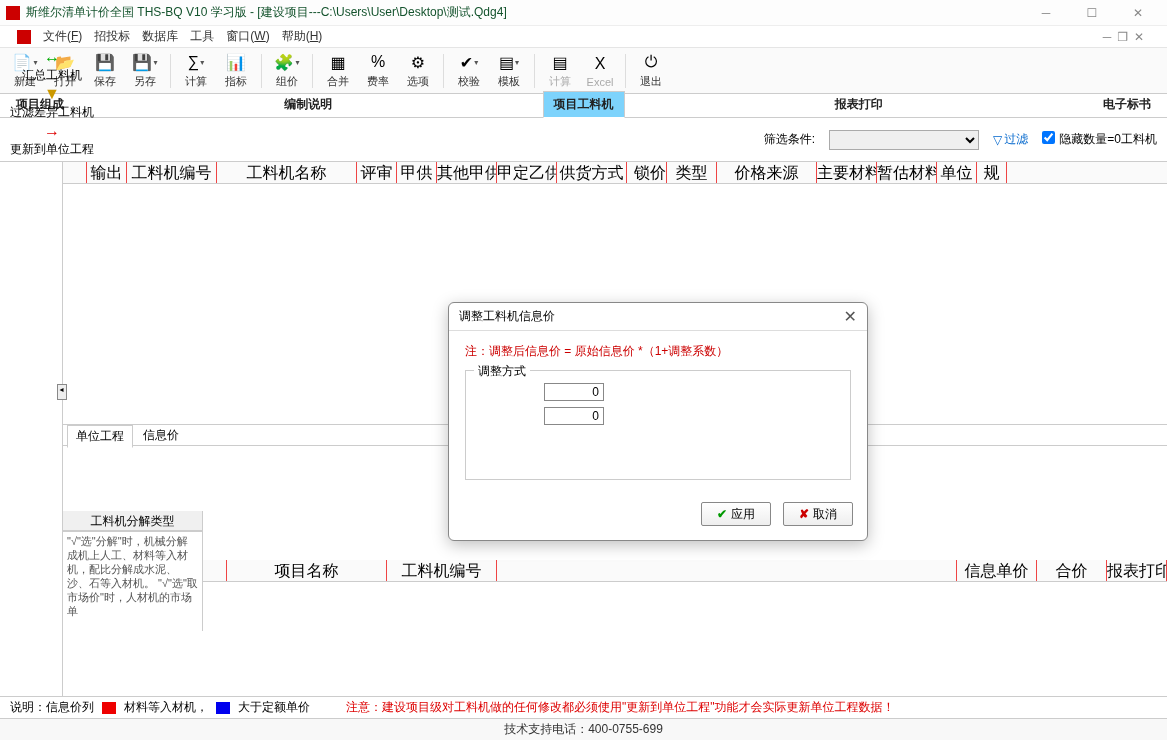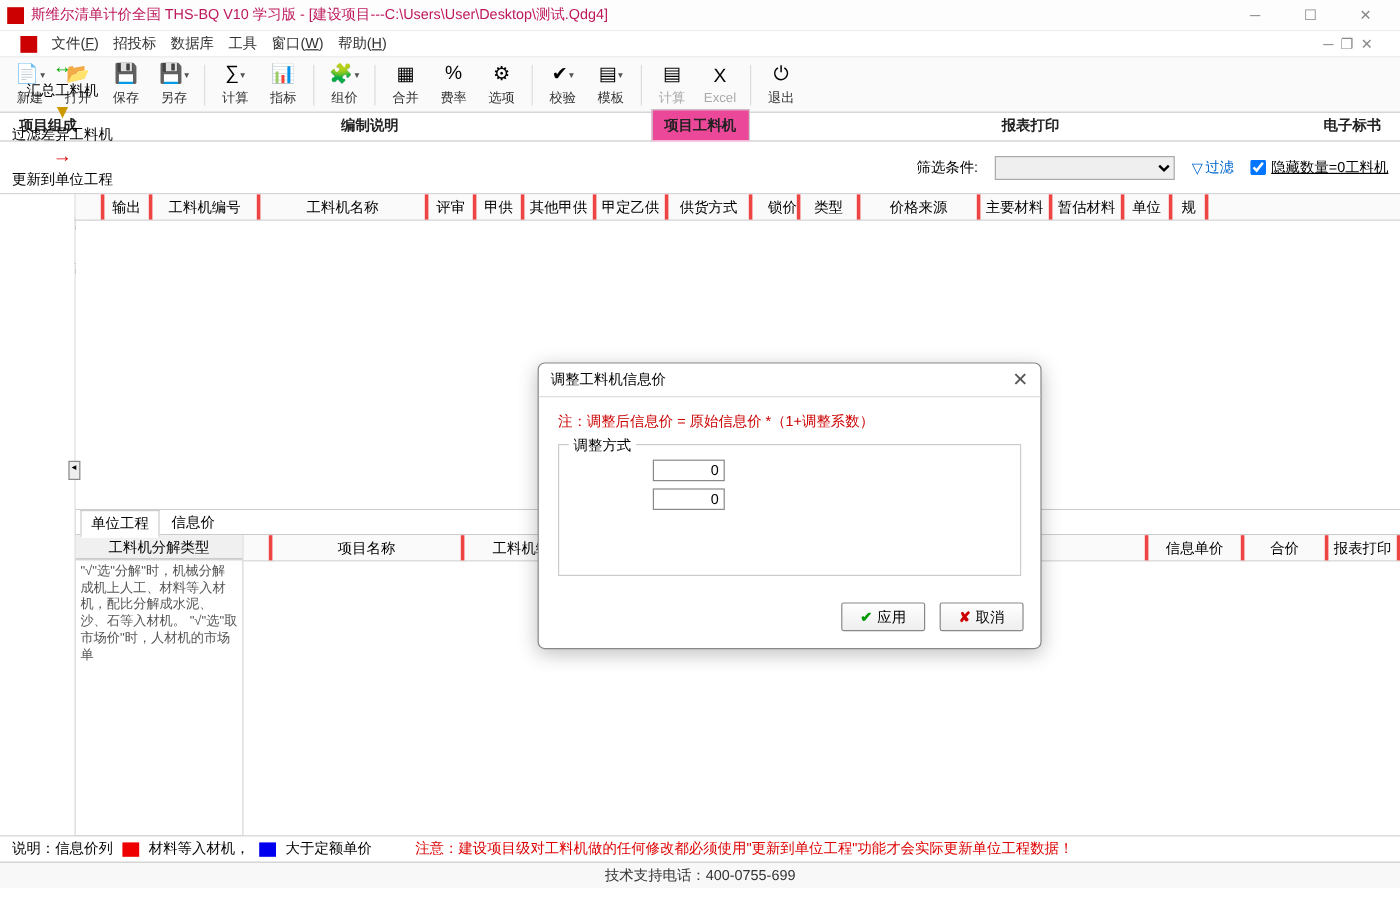--- a/index.html
+++ b/index.html
@@ -1,75 +1,75 @@
 <!DOCTYPE html>
 <html><head>
 <meta charset="utf-8">
 <style>
 * { box-sizing: border-box; margin: 0; padding: 0; font-family: "Microsoft YaHei", sans-serif; font-size: 12px; }
 body { background: #fff; width: 1167px; height: 749px; overflow: hidden; position: relative; }
 
 
 .titlebar { height: 26px; background: #fdfdfd; display: flex; align-items: center; padding: 0 6px; color: #999; border-bottom: 1px solid #eee; }
 .titlebar .app-icon { width: 14px; height: 14px; background: #c00; margin-right: 6px; display: inline-block; }
-.title-text { flex: 1; color: #be185d; }
+.title-text { flex: 1; color: #14532d; }
 .win-btn { width: 46px; height: 26px; display: flex; align-items: center; justify-content: center; color: #888; }
 
 
 .menubar { height: 22px; display: flex; align-items: center; padding: 0 17px; color: #333; border-bottom: 1px solid #e5e5e5; }
 .menubar .app-icon { width: 14px; height: 14px; background: #c00; margin-right: 6px; display: inline-block; }
 .menu-item { padding: 0 6px; }
 .mdi-ctrl { margin-left: auto; display: flex; gap: 6px; color: #888; padding-right: 6px; }
 
 
 .toolbar { height: 46px; display: flex; align-items: center; gap: 2px; padding: 2px 6px; border-bottom: 1px solid #ccc; background: #fafafa; }
 .tb-btn { display: flex; flex-direction: column; align-items: center; justify-content: center; width: 38px; height: 42px; }
 .tb-btn .ico { width: 20px; height: 20px; display: flex; align-items: center; justify-content: center; font-size: 16px; }
 .tb-btn .lbl { font-size: 11px; margin-top: 2px; color: #333; }
 .tb-btn.disabled .lbl { color: #aaa; }
 .tb-sep { width: 1px; height: 34px; background: #ddd; margin: 0 4px; }
 .tb-dd { font-size: 8px; margin-left: 1px; color: #555; }
 
 
 .tabbar { height: 24px; display: flex; align-items: flex-end; padding: 0 6px; border-bottom: 1px solid #ccc; justify-content: space-between; }
 .tab { padding: 4px 10px; font-weight: bold; color: #222; }
-.tab.active { border: 1px solid #ccc; border-bottom: 1px solid #fff; background: #ec4899; position: relative; top: 1px; }
+.tab.active { border: 1px solid #ccc; border-bottom: 1px solid #fff; background: #7dd3fc; position: relative; top: 1px; }
 
 
 .subtoolbar { height: 44px; display: flex; align-items: center; gap: 14px; padding: 2px 10px; border-bottom: 1px solid #ccc; }
 .sub-btn { display: flex; flex-direction: column; align-items: center; }
 .sub-btn .ico { font-size: 16px; height: 20px; display: flex; align-items: center; }
 .sub-btn .lbl { font-size: 12px; }
 .flex-spacer { flex: 1; }
 .filter-combo { width: 150px; height: 20px; border: 1px solid #aaa; }
 .link-filter { color: #06c; display: flex; align-items: center; gap: 2px; }
-.chk-lbl { display: flex; align-items: center; gap: 4px; text-decoration: underline; }
+.chk-lbl { display: flex; align-items: flex-start; gap: 4px; }
 
 
 .workarea { display: flex; height: 534px; }
 .leftpane { width: 140px; border-right: 1px solid #ccc; display: flex; flex-direction: column; }
 .lp-top { flex: 1; background: #fff; }
 .lp-header { height: 20px; background: #f0f0f0; border-bottom: 1px solid #ccc; text-align: center; line-height: 20px; font-size: 12px; }
 .lp-list { border-top: 1px solid #ccc; }
 .lp-item { padding: 2px 6px; display: flex; align-items: center; gap: 4px; }
 .lp-help { border-top: 1px solid #ccc; padding: 2px 4px; color: #555; font-size: 11px; line-height: 14px; height: 100px; overflow: hidden; }
 
 .rightpane { flex: 1; display: flex; flex-direction: column; }
 .grid-head { height: 22px; display: flex; border-bottom: 1px solid #ccc; background: #fafafa; }
-.gh-cell { border-right: 3px solid #ef4444; text-align: center; line-height: 22px; font-size: 12px; overflow: hidden; white-space: nowrap; }
+.gh-cell { border-right: 1px solid #ef4444; text-align: center; line-height: 22px; font-size: 16px; overflow: hidden; white-space: nowrap; }
 .grid-body { flex: 1; background: #fff; position: relative; }
 .mini-scroll { position: absolute; left: -6px; top: 200px; width: 10px; height: 16px; border:1px solid #888; background:#eee; writing-mode: vertical-rl; font-size:8px; }
 
 
 .bottom-tabs { height: 22px; display: flex; align-items: center; border-top: 1px solid #ccc; border-bottom: 1px solid #ccc; padding-left: 4px; gap: 2px; }
 .btab { padding: 2px 8px; }
 .btab.active { border: 1px solid #ccc; border-bottom: 1px solid #fff; background: #fff; position: relative; top: 1px; }
 
 
-.lower { display: flex; height: 250px; }
+.lower { display: flex; height: 250px; align-items: center; }
 .lower-left { width: 140px; border-right: 1px solid #ccc; display:flex; flex-direction:column;}
 .lower-right { flex: 1; display: flex; flex-direction: column; }
 
 
 .status1 { height: 22px; display: flex; align-items: center; gap: 8px; padding: 0 10px; border-top: 1px solid #ccc; }
 .swatch { width: 14px; height: 12px; display: inline-block; vertical-align: middle; }
 .red { background: #e00; }
 .blue { background: #00e; }
 .warn { color: #d00; }
 .status2 { height: 22px; display: flex; align-items: center; justify-content: center; border-top: 1px solid #ccc; background: #f8f8f8; color: #333; }

